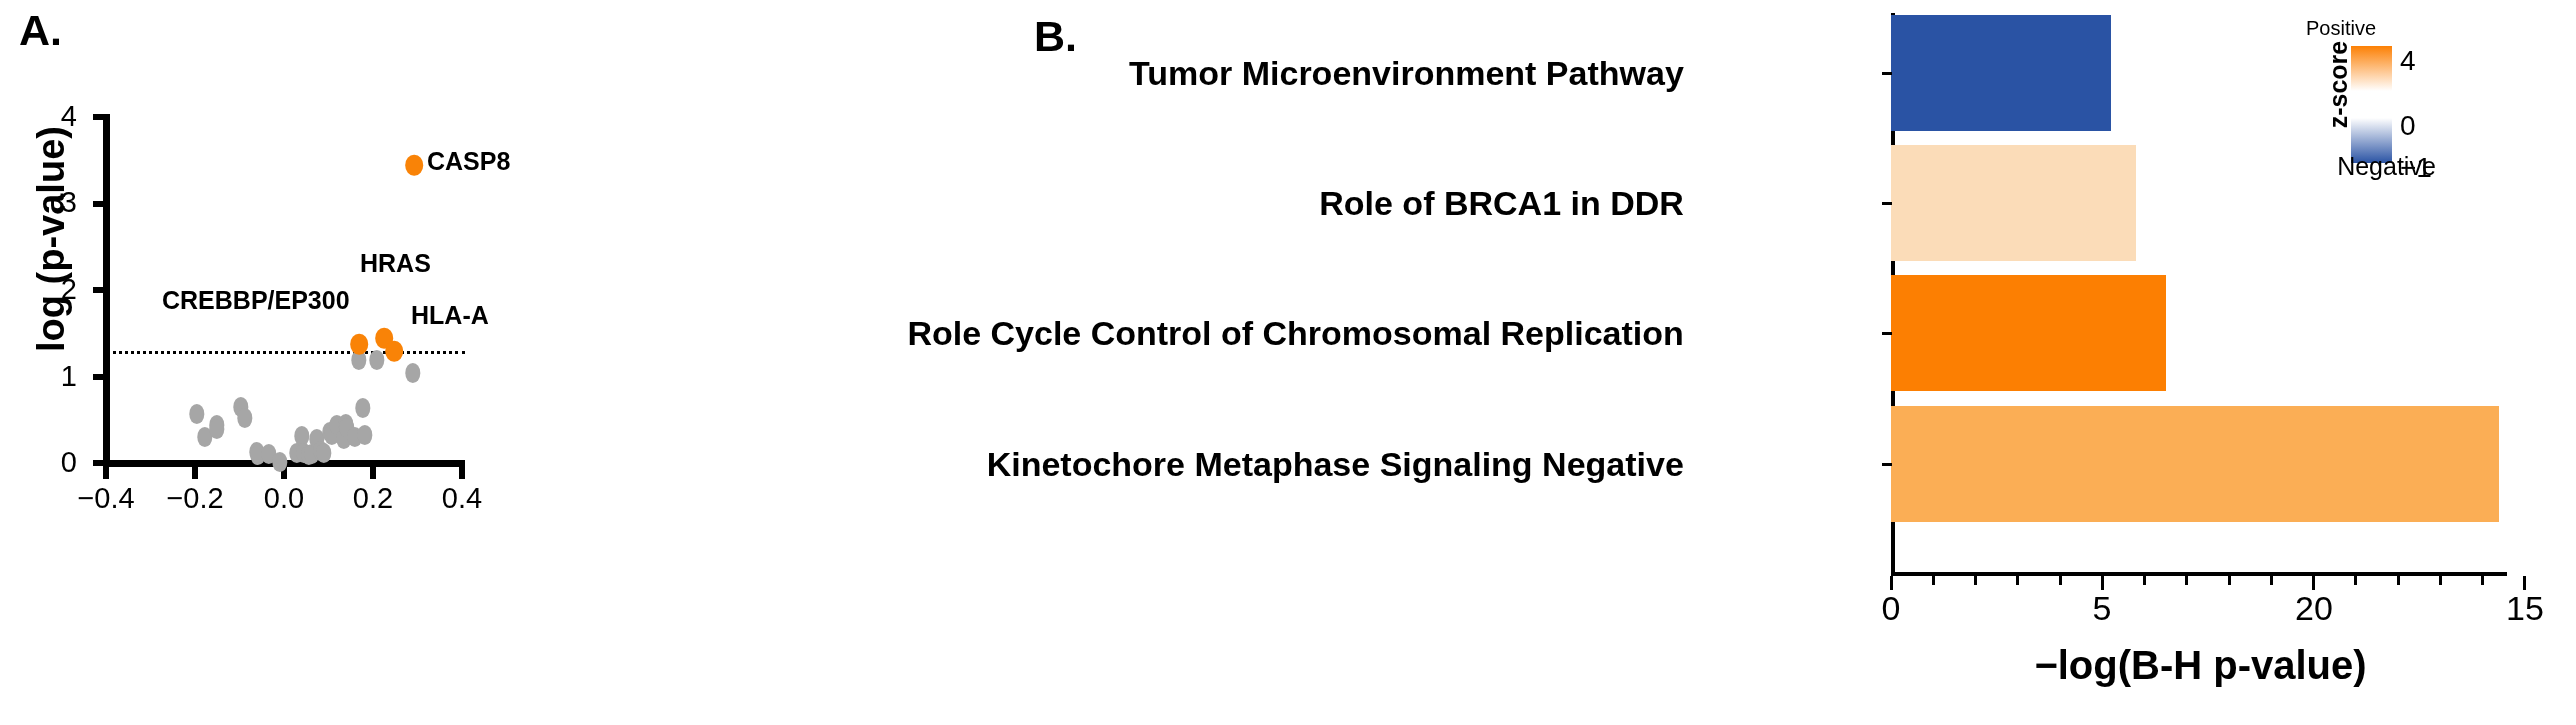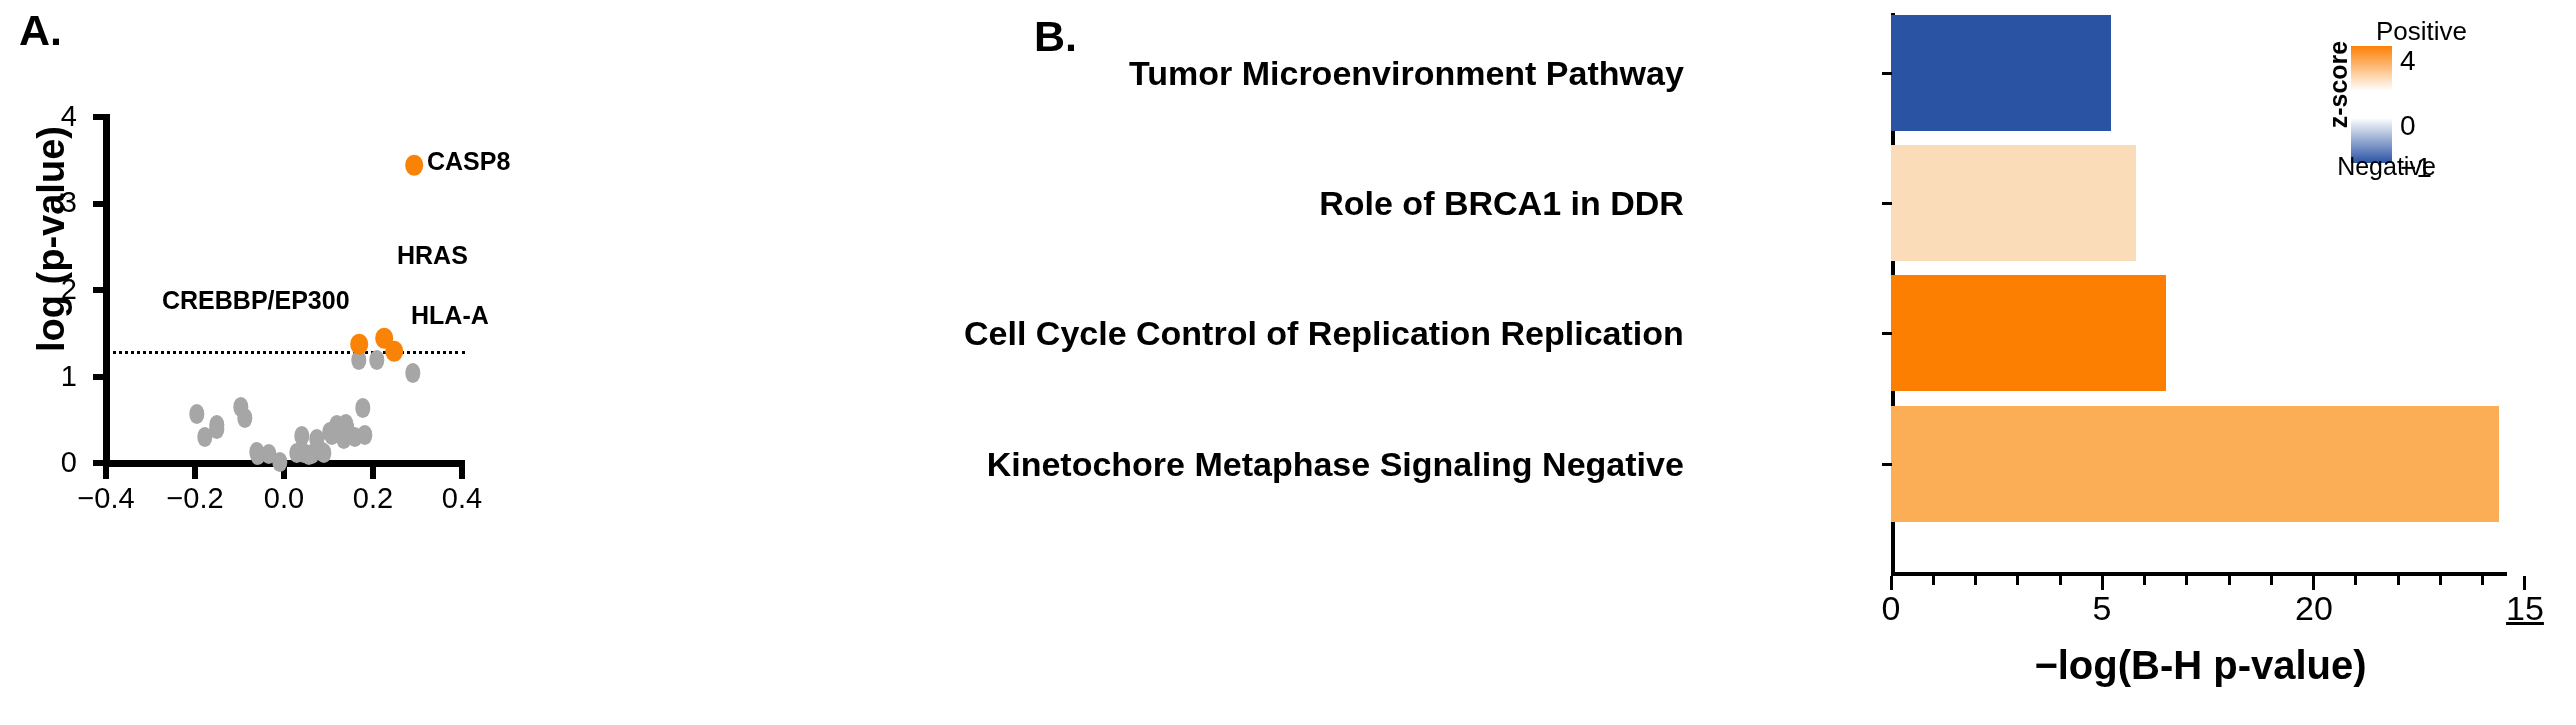--- a/index.html
+++ b/index.html
@@ -54,21 +54,21 @@
   .bar-xtick.minor{height:8.8px;}
   .bar-xtick-label{position:absolute;top:591px;font-size:34px;line-height:1;
       text-align:center;width:88px;}
 
   #bar-xlabel{position:absolute;left:873px;top:645px;width:631px;
       font-size:40px;font-weight:bold;text-align:center;line-height:1;}
 
   
   #legend{position:absolute;left:1247px;top:14.7px;width:242px;height:176px;}
   #legend-positive{position:absolute;left:47px;top:2.9px;width:161px;
-      font-size:26px;line-height:1;text-align:right;}
+      font-size:20px;line-height:1;text-align:left;}
   #legend-negative{position:absolute;left:47px;top:139px;width:161px;
       font-size:25px;line-height:1;text-align:center;}
   #legend-grad-pos{position:absolute;left:92px;top:31px;width:41px;height:45px;}
   #legend-grad-neg{position:absolute;left:92px;top:103px;width:41px;height:45px;}
   #legend-zscore-label{position:absolute;left:23.5px;top:57px;width:110px;
       font-size:25px;font-weight:bold;line-height:1;text-align:center;
       transform:rotate(-90deg);transform-origin:center center;}
   .legend-tick-label{position:absolute;left:141px;font-size:28px;line-height:1;}
 </style>
 </head>
@@ -137,21 +137,21 @@
       <div class="vol-point gray" style="left: 359px; top: 360px;"></div>
       <div class="vol-point gray" style="left: 363px; top: 408px;"></div>
       <div class="vol-point gray" style="left: 365px; top: 435px;"></div>
       <div class="vol-point gray" style="left: 377px; top: 360px;"></div>
       <div class="vol-point gray" style="left: 413px; top: 373px;"></div>
       <div class="vol-point orange" style="left: 414px; top: 165px; background: rgb(249, 131, 7);"></div>
       <div class="vol-label" style="left: 427px; top: 149px;">CASP8</div>
       <div class="vol-point orange" style="left: 359px; top: 344px; background: rgb(249, 131, 7);"></div>
       <div class="vol-label" style="left: 162px; top: 288px;">CREBBP/EP300</div>
       <div class="vol-point orange" style="left: 384px; top: 338px; background: rgb(249, 131, 7);"></div>
-      <div class="vol-label" style="left: 360px; top: 243px; margin-left: 37px;">HRAS</div>
+      <div class="vol-label" style="left: 360px; top: 251px;">HRAS</div>
       <div class="vol-point orange" style="left: 394px; top: 351px; background: rgb(249, 131, 7);"></div>
       <div class="vol-label" style="left: 411px; top: 303px;">HLA-A</div>
     </div>
 
   <div id="vol-ylabel">log (p-value)</div>
 </div>
 
 <div id="panel-b">
 
   <div class="panel-letter" id="letter-b" style="left:22px;top:14.7px;">B.</div>
@@ -166,21 +166,21 @@
         <div class="bar-cat-label" style="top: 56px;">Tumor Microenvironment Pathway</div>
         <div class="bar-ytick" style="top: 72px;"></div>
         <div class="bar-row" style="top: 145px; width: 245px;">
           <div class="bar-rect" style="width: 100%; background: rgb(251, 220, 184);"></div>
         </div>
         <div class="bar-cat-label" style="top: 186px;">Role of BRCA1 in DDR</div>
         <div class="bar-ytick" style="top: 202px;"></div>
         <div class="bar-row" style="top: 275px; width: 275px;">
           <div class="bar-rect" style="width: 100%; background: rgb(252, 127, 2);"></div>
         </div>
-        <div class="bar-cat-label" style="top: 316px;">Cell Cycle Control of Replication Replication</div>
+        <div class="bar-cat-label" style="top: 316px;">Role Cycle Control of Chromosomal Replication</div>
         <div class="bar-ytick" style="top: 332px;"></div>
         <div class="bar-row" style="top: 406px; width: 608px;">
           <div class="bar-rect" style="width: 100%; background: rgb(251, 174, 85);"></div>
         </div>
         <div class="bar-cat-label" style="top: 447px;">Kinetochore Metaphase Signaling Negative</div>
         <div class="bar-ytick" style="top: 463px;"></div>
       </div>
     <div id="bar-xticks">
         <div class="bar-xtick" style="left: 878px;"></div>
         <div class="bar-xtick minor" style="left: 920px;"></div>
@@ -194,21 +194,21 @@
         <div class="bar-xtick minor" style="left: 1258px;"></div>
         <div class="bar-xtick" style="left: 1300px;"></div>
         <div class="bar-xtick minor" style="left: 1342px;"></div>
         <div class="bar-xtick minor" style="left: 1385px;"></div>
         <div class="bar-xtick minor" style="left: 1427px;"></div>
         <div class="bar-xtick minor" style="left: 1469px;"></div>
         <div class="bar-xtick" style="left: 1511px;"></div>
         <div class="bar-xtick-label" style="left: 835px;">0</div>
         <div class="bar-xtick-label" style="left: 1046px;">5</div>
         <div class="bar-xtick-label" style="left: 1258px;">20</div>
-        <div class="bar-xtick-label" style="left: 1469px; text-decoration: underline;">15</div>
+        <div class="bar-xtick-label" style="left: 1469px;">15</div>
       </div>
     <div id="bar-xlabel">−log(B-H p-value)</div>
   </div>
 
   <div id="legend">
     <div id="legend-positive">Positive</div>
     <div id="legend-grad-pos" style="background: linear-gradient(rgb(252, 128, 5) 0%, rgb(255, 255, 255) 100%);"></div>
     <div id="legend-zscore-label">z-score</div>
     <div id="legend-grad-neg" style="background: linear-gradient(rgb(255, 255, 255) 0%, rgb(42, 83, 164) 100%);"></div>
     <div id="legend-negative">Negative</div>

